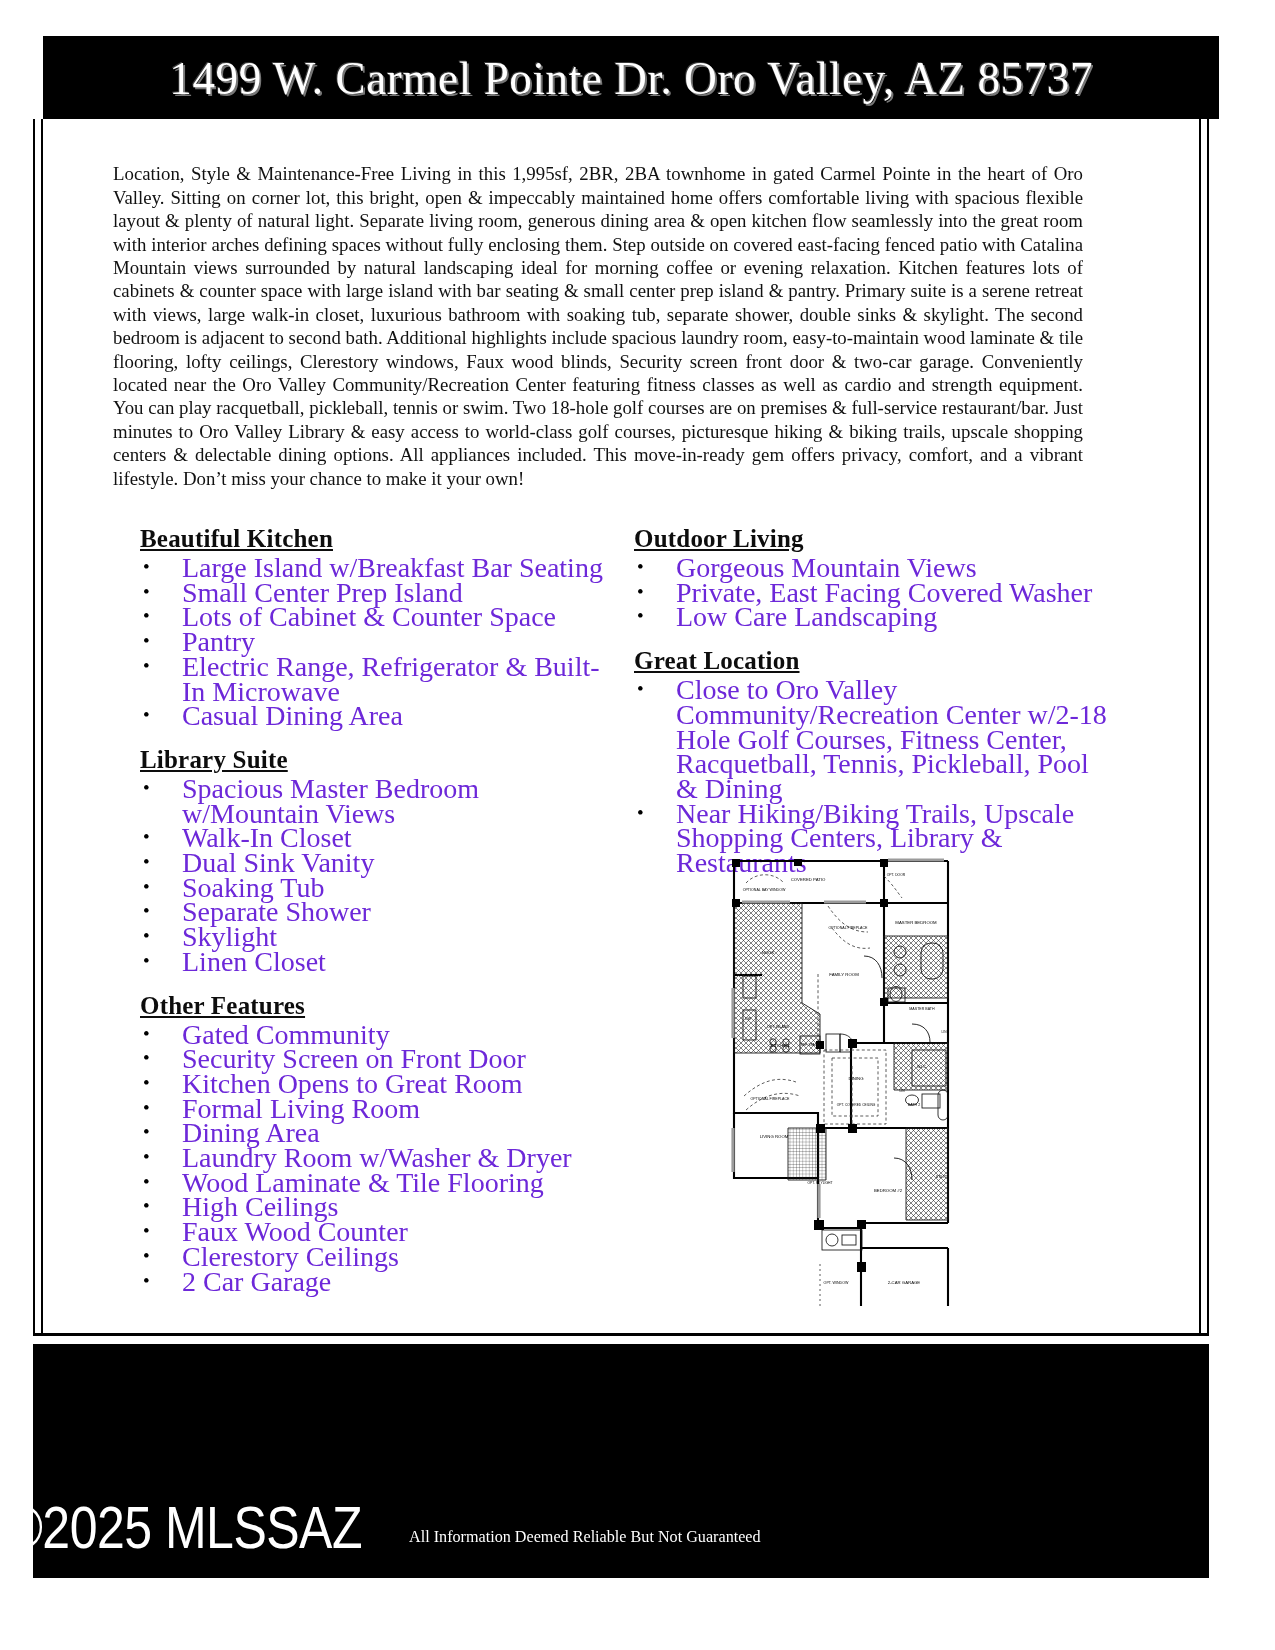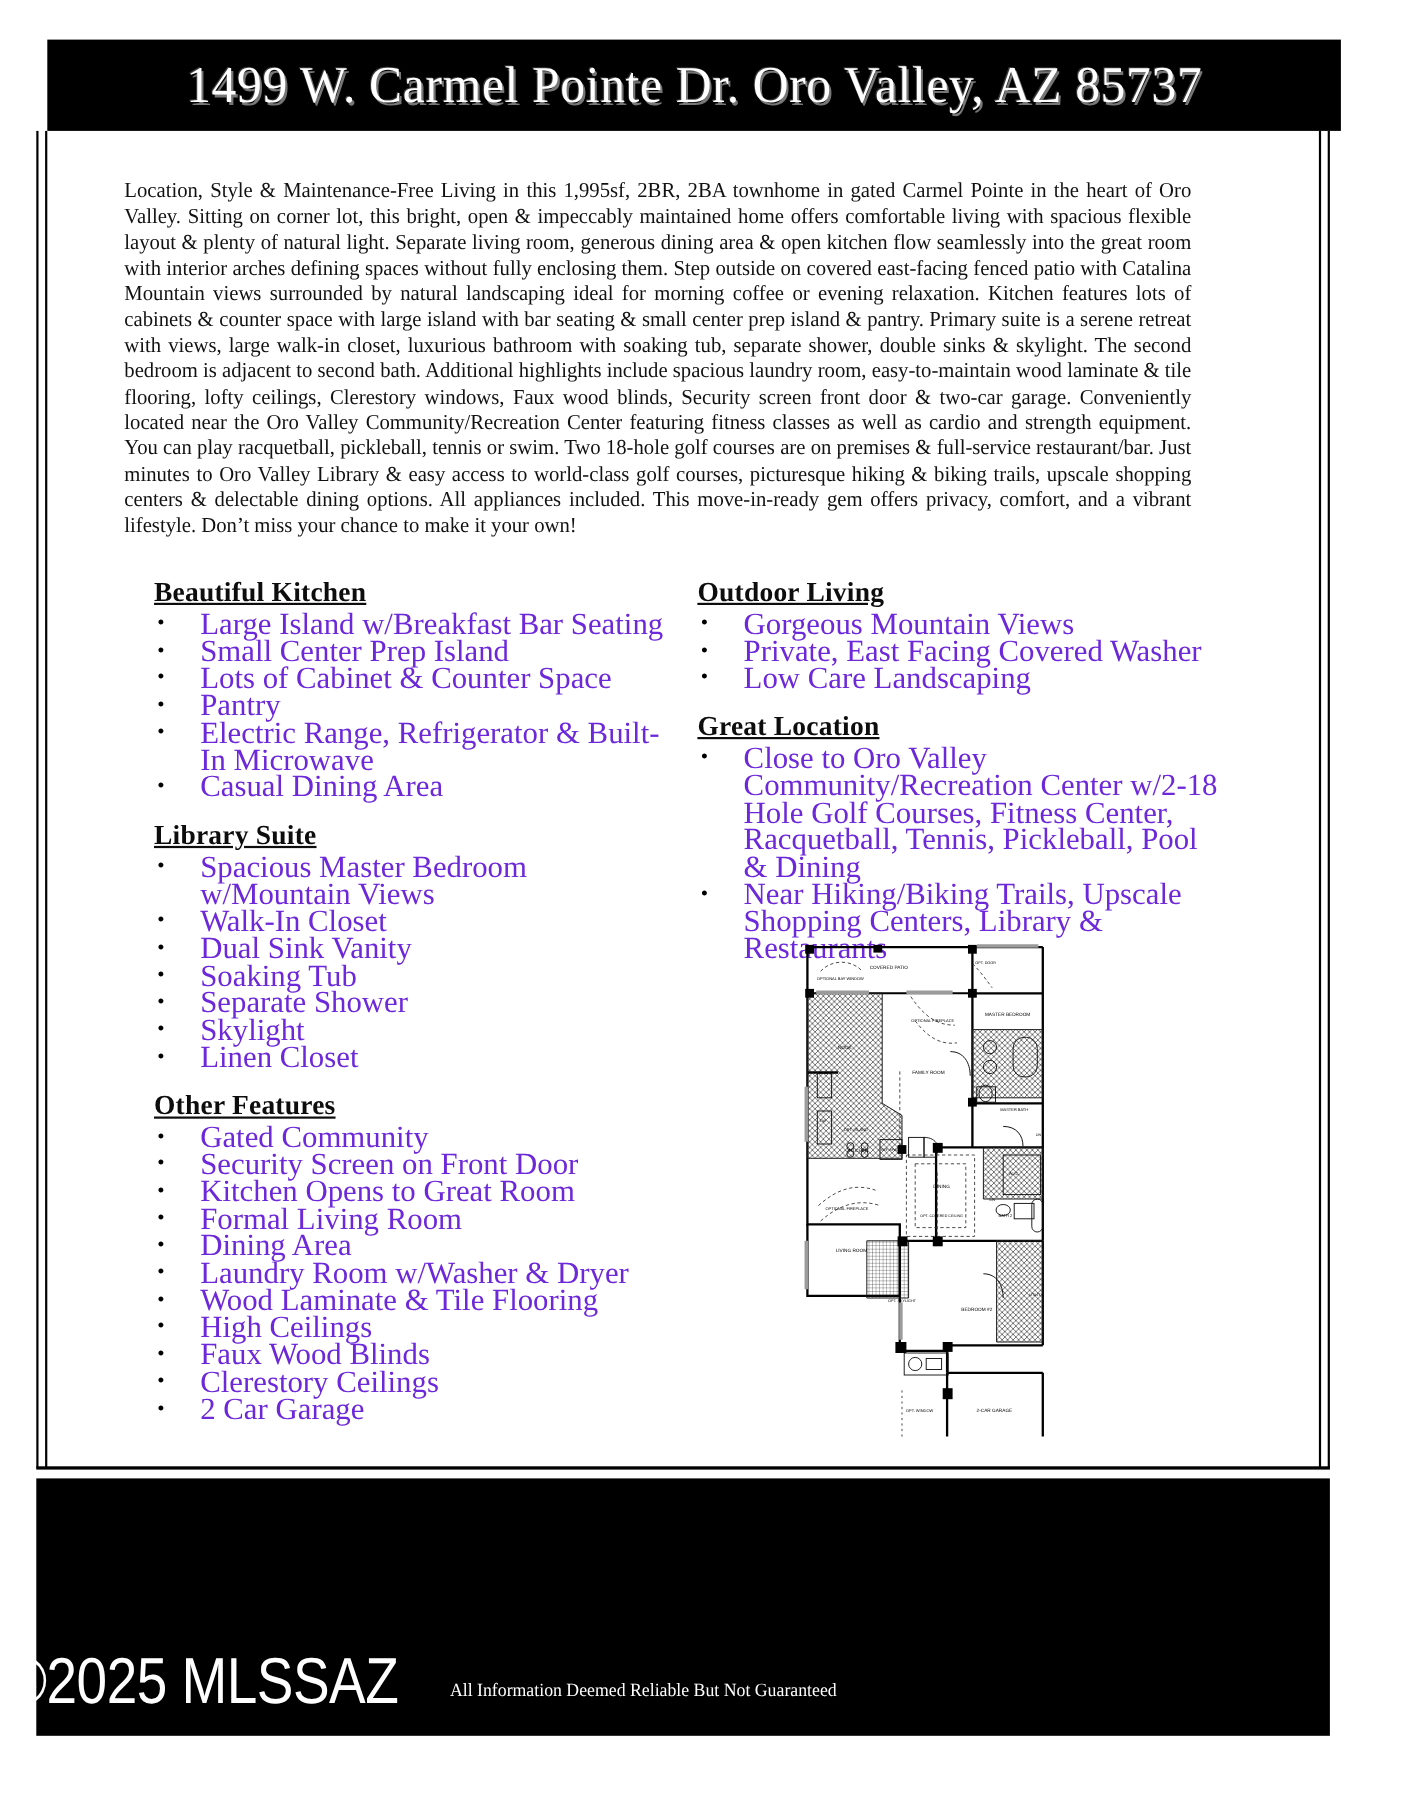--- a/index.html
+++ b/index.html
@@ -223,21 +223,21 @@
       <h2 class="feat-heading">Other Features</h2>
       <ul class="feat-list">
         <li>Gated Community</li>
         <li>Security Screen on Front Door</li>
         <li>Kitchen Opens to Great Room</li>
         <li>Formal Living Room</li>
         <li>Dining Area</li>
         <li>Laundry Room w/Washer &amp; Dryer</li>
         <li>Wood Laminate &amp; Tile Flooring</li>
         <li>High Ceilings</li>
-        <li>Faux Wood Blinds</li>
+        <li>Faux Wood Counter</li>
         <li>Clerestory Ceilings</li>
         <li>2 Car Garage</li>
       </ul>
     </div>
 
   </div>
 
   <div class="col-right">
 
     <div class="feat-block">

